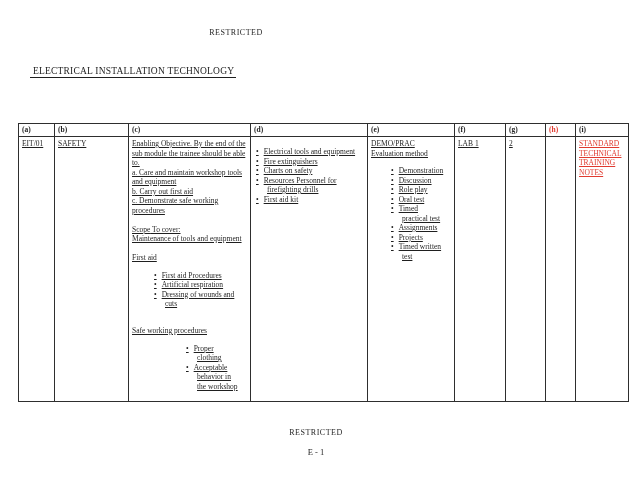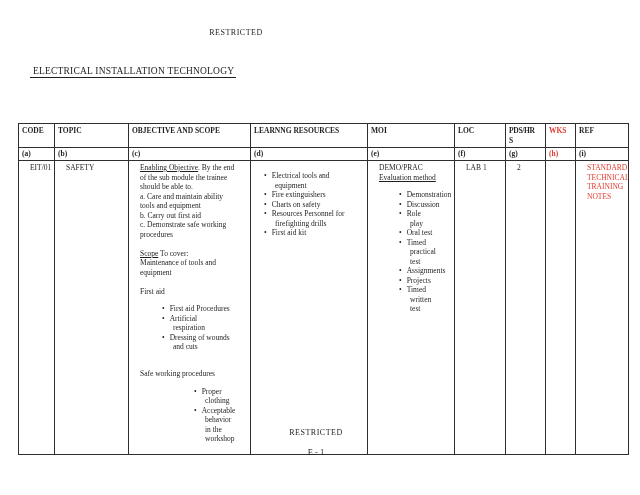--- a/index.html
+++ b/index.html
@@ -32,21 +32,21 @@
     width:610px;border-collapse:collapse;table-layout:fixed;
     font-size:7.5px;line-height:9.5px;
   }
   table.curriculum th, table.curriculum td{
     border:1px solid #2e2e2e;vertical-align:top;text-align:left;
     overflow:hidden;
   }
   tr.header-row th{font-weight:bold;padding:2px 3px;height:19px;}
   th.th-pds span{display:inline-block;max-width:29px;letter-spacing:-.3px;word-break:break-all;}
   tr.letter-row td{font-weight:bold;padding:1px 3px;height:10px;}
-  tr.content-row td{padding:2px 11px;height:260px;}
+  tr.content-row td{padding:2px 3px;height:260px;text-decoration:underline;}
   td.cell-code{padding-top:10px;}
   td.cell-topic{padding-top:10px;}
   td.cell-objective{padding-top:8px;}
   td.cell-resources{padding-top:12px;}
 
   .blank{height:9.5px;}
   ul.bullets{margin:8px;padding:0;list-style:none;}
   ul.bullets li{padding-left:11px;text-indent:-11px;}
   ul.bullets li::before{content:"\2022";margin-right:5px;}
   ul.res-bullets{margin-left:2px;}
@@ -81,48 +81,37 @@
       <col style="width:74px">
       <col style="width:122px">
     <col style="width:117px">
       <col style="width:87px">
       <col style="width:51px">
     <col style="width:40px">
       <col style="width:30px">
       <col style="width:53px">
   </colgroup>
   <tbody>
-      <tr class="header-row">
-    <th>CODE</th>
-    <th>TOPIC</th>
-    <th>OBJECTIVE AND SCOPE</th>
-    <th>LEARNNG RESOURCES</th>
-    <th>MOI</th>
-    <th>LOC</th>
-    <th class="th-pds"><span>PDS/HRS</span></th>
-    <th class="red">WKS</th>
-    <th>REF</th>
-  </tr>
   <tr class="letter-row">
     <td>(a)</td>
     <td>(b)</td>
     <td>(c)</td>
     <td>(d)</td>
     <td>(e)</td>
     <td>(f)</td>
     <td>(g)</td>
     <td class="red">(h)</td>
     <td>(i)</td>
   </tr>
   <tr class="content-row">
     <td class="cell-code">EIT/01</td>
     <td class="cell-topic">SAFETY</td>
     <td class="cell-objective">
       <div><span class="u">Enabling Objective</span><span>.  By the end of the sub module the trainee should be able to.</span></div>
-      <div>a. Care and maintain ability tools and equipment</div>
+      <div>a. Care and maintain workshop tools and equipment</div>
       <div>b. Carry out first aid</div>
       <div>c. Demonstrate safe working procedures</div>
       <div class="blank"></div>
       <div><span class="u">Scope</span><span> To cover:</span></div>
       <div>Maintenance of tools and equipment</div>
       <div class="blank"></div>
       <div>First aid</div>
       <ul class="bullets fa-bullets">
             <li>First aid Procedures</li>
             <li>Artificial respiration</li>

